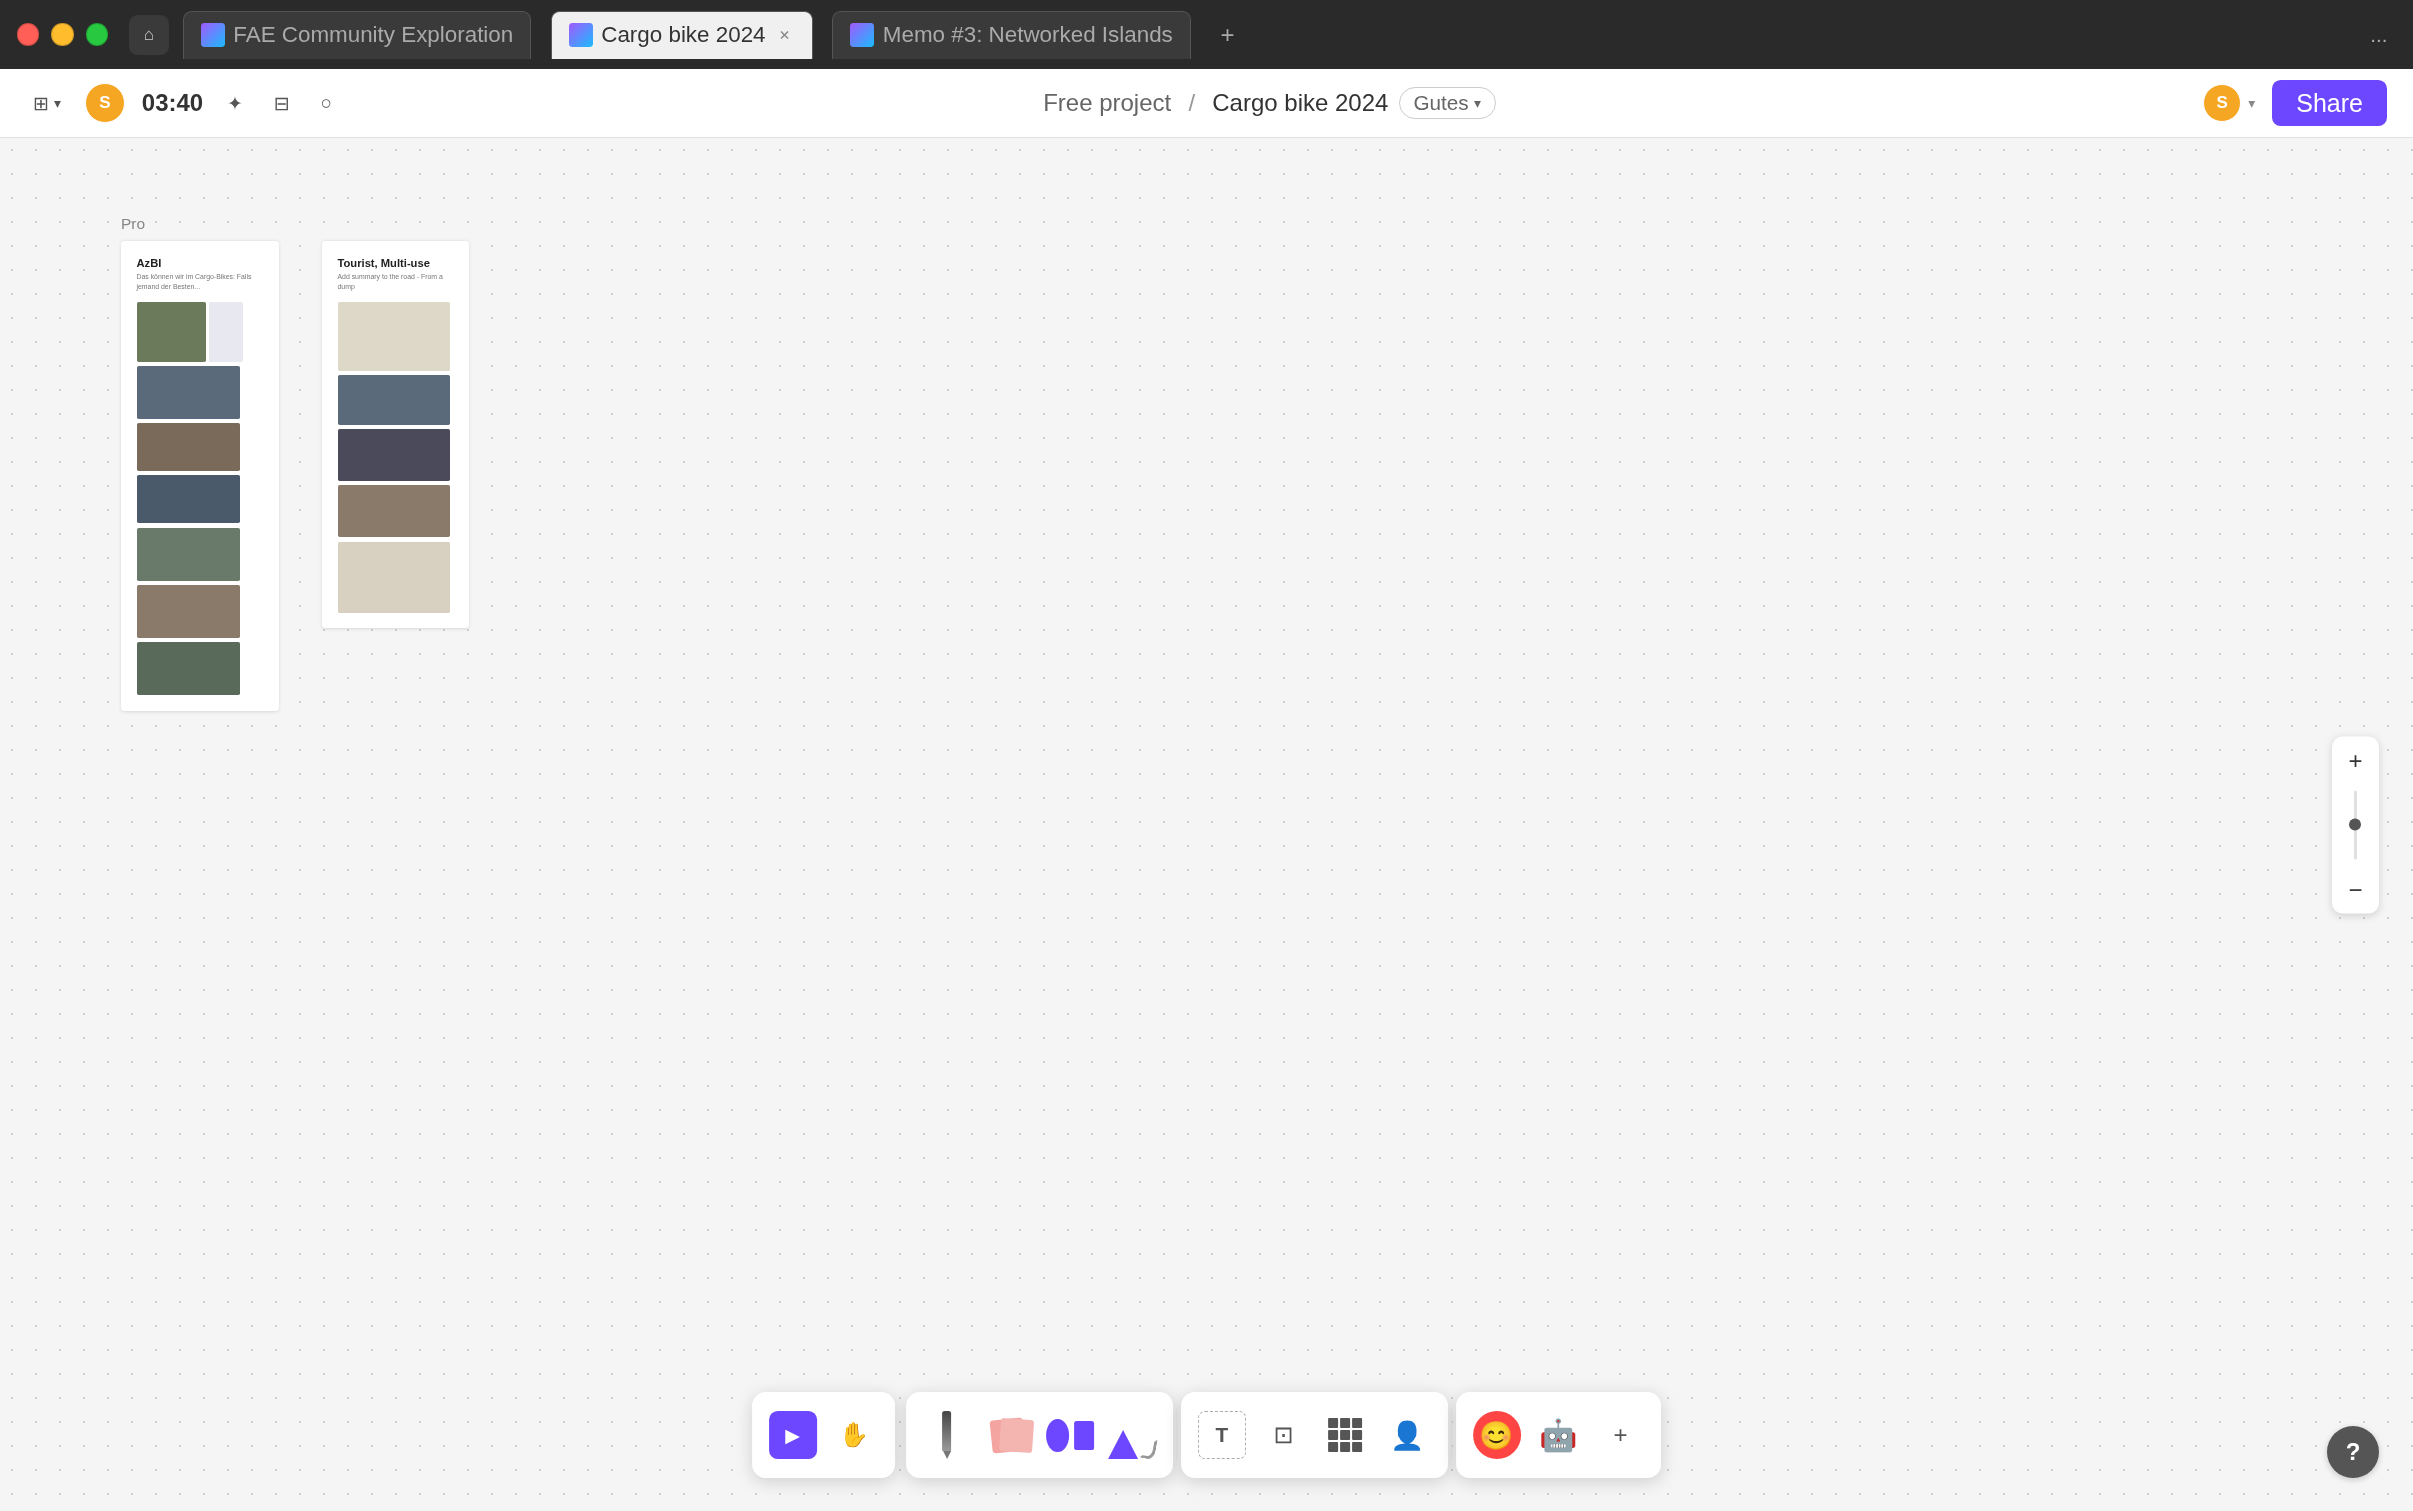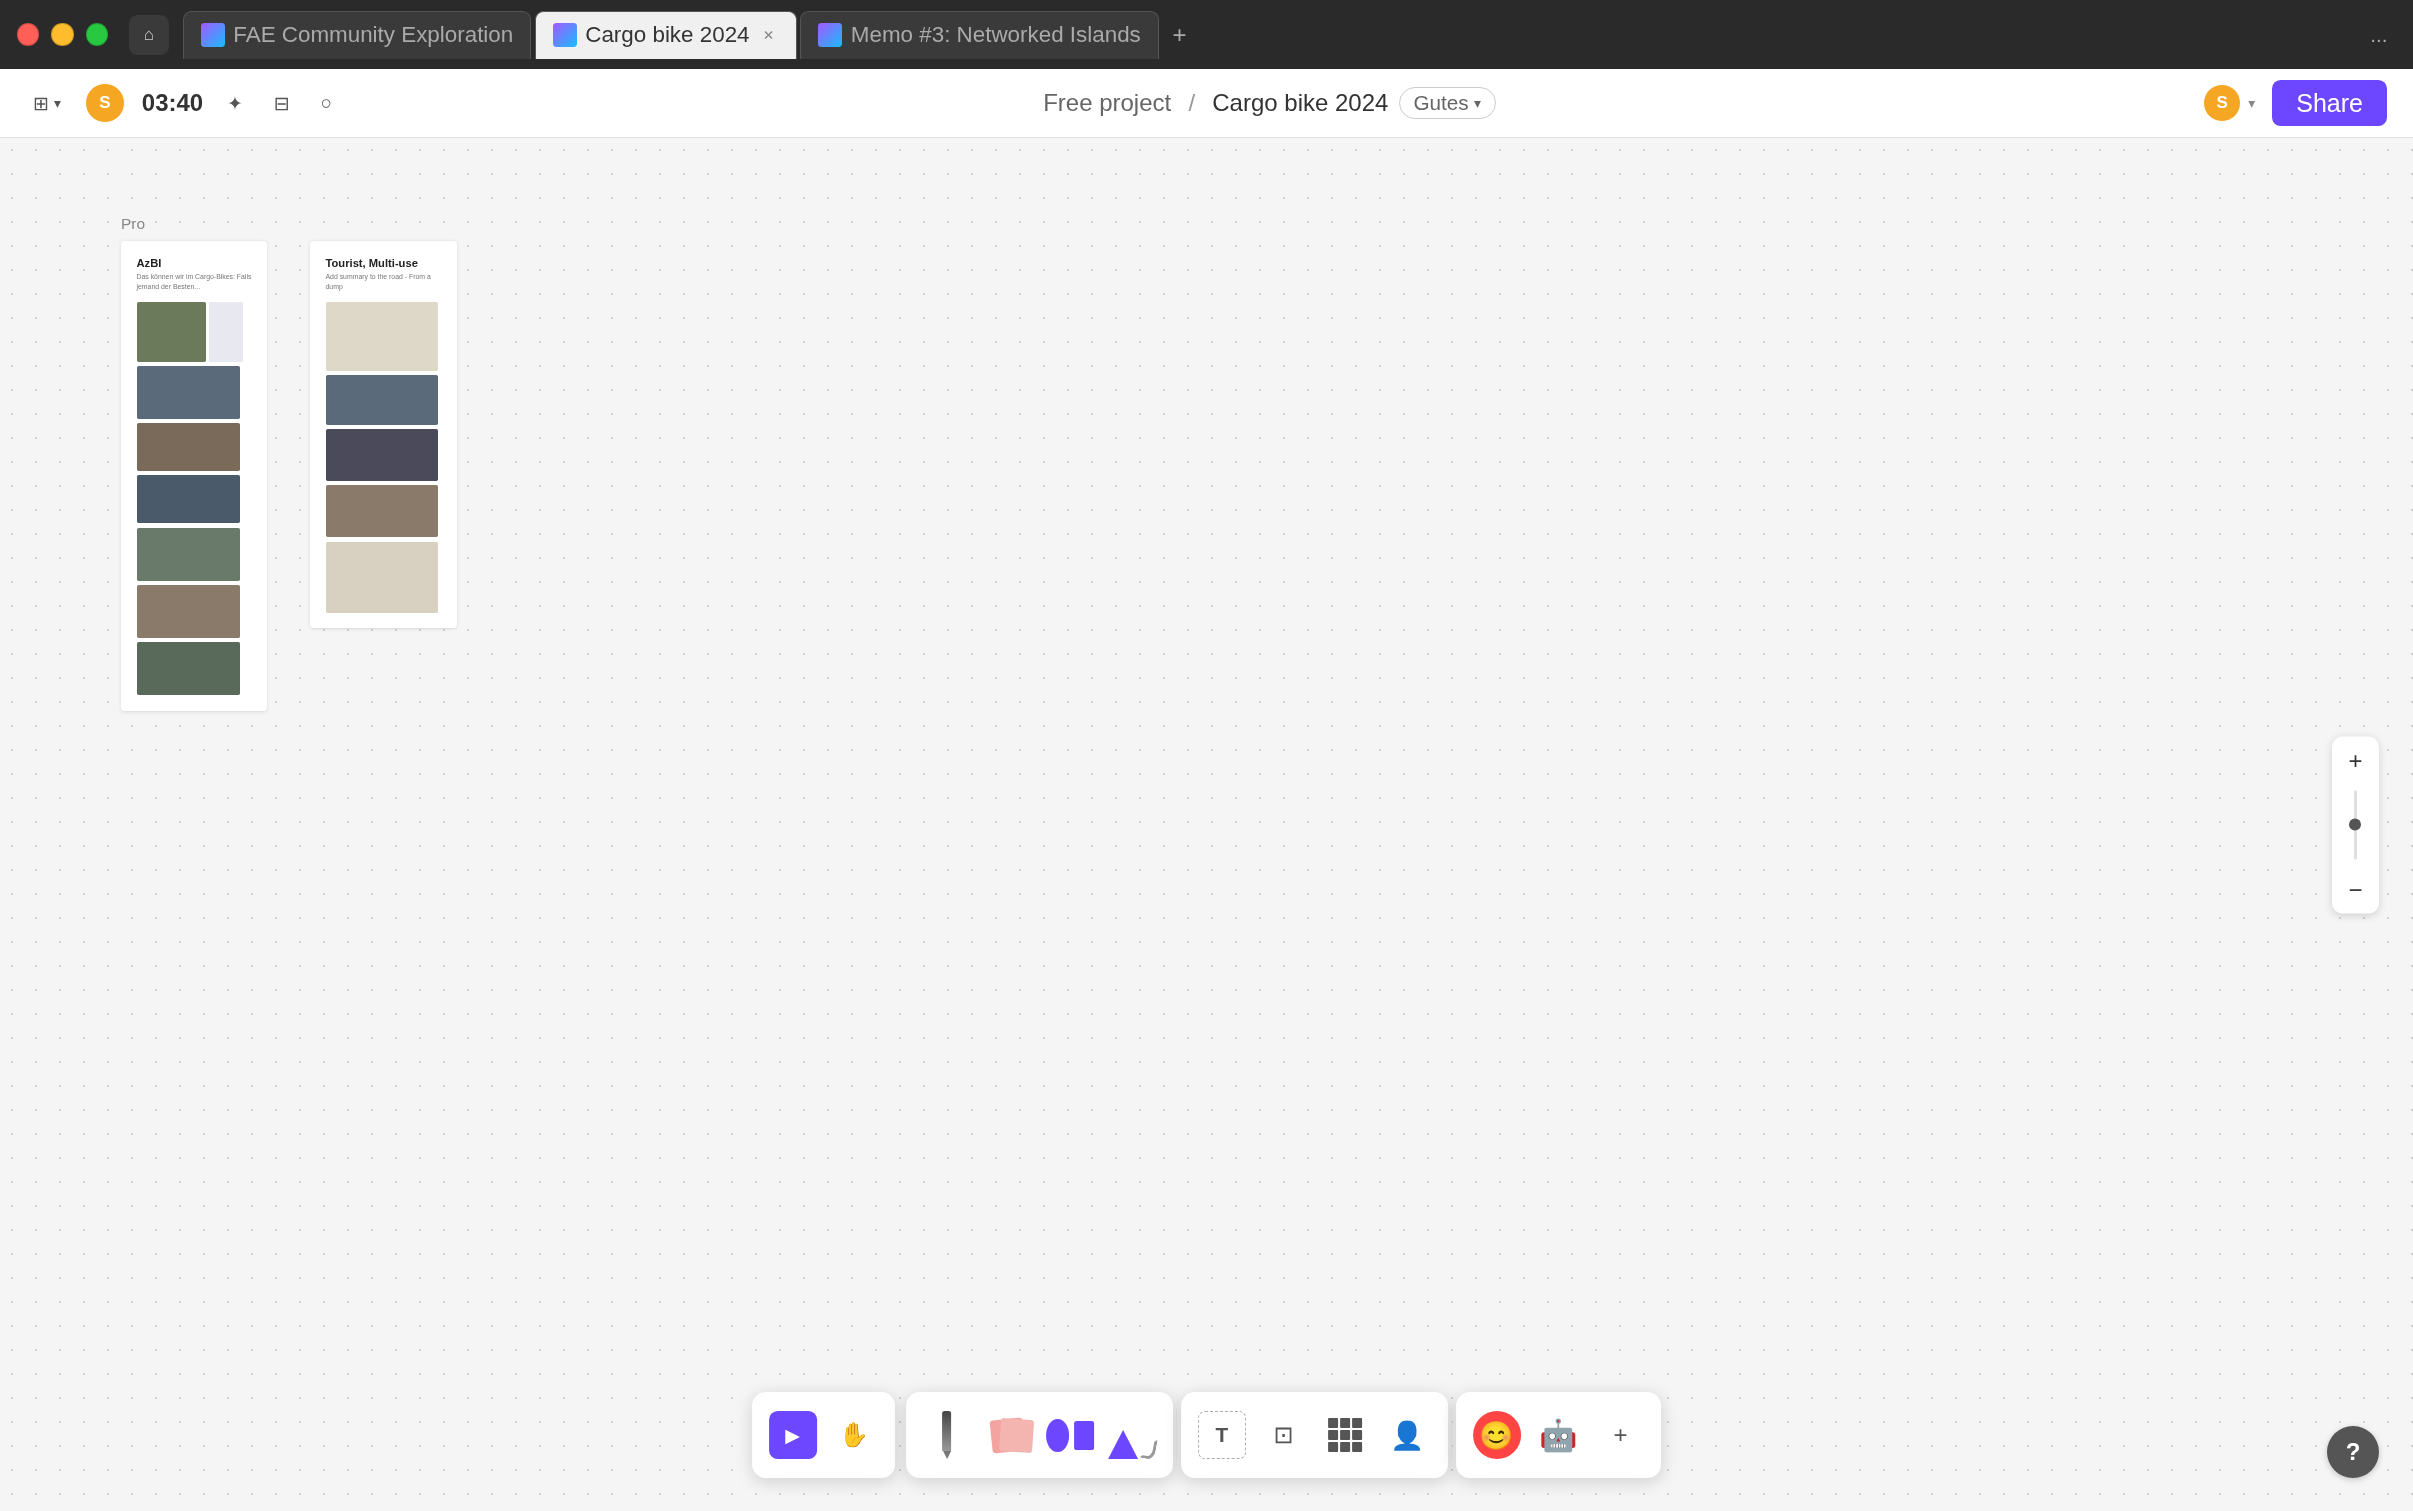--- a/index.html
+++ b/index.html
@@ -46,21 +46,21 @@
       display: flex;
       align-items: center;
       justify-content: center;
       cursor: pointer;
       color: #ccc;
       font-size: 17px;
     }
     .tabs {
       display: flex;
       align-items: center;
-      gap: 0;
+      gap: 16px;
       flex: 1;
     }
     .tab {
       display: flex;
       align-items: center;
       gap: 8.6px;
       padding: 0 17px;
       height: 48px;
       background: #3a3a3a;
       border-radius: 8.6px 8.6px 0 0;
@@ -495,21 +495,21 @@
   <div style="position:absolute; top:103px; left:121px; display:flex; gap:43px; align-items:flex-start;">
 
     <div style="position:absolute; top:-26px; left:0; display:flex; gap:43px;align-items:flex-end;">
       <div style="width:138px; font-size:15.5px; color:#888;">Pro</div>
       <div style="width:138px;"></div>
       <div style="width:138px;"></div>
       <div style="width:138px;"></div>
     </div>
 
 
-    <div style="background:white; border-radius:3.4px; box-shadow:0 0.9px 3.4px rgba(0,0,0,0.12); padding:15.5px; width:146px;">
+    <div style="background:white; border-radius:3.4px; box-shadow:0 0.9px 3.4px rgba(0,0,0,0.12); padding:15.5px; width:158px;">
       <div style="font-size:11.2px; font-weight:700; color:#222; margin-bottom:3.4px;">AzBI</div>
       <div style="font-size:6.9px; color:#777; margin-bottom:10.3px; line-height:1.4;">Das können wir im Cargo-Bikes: Falls jemand der Besten...</div>
       <div style="display:flex;flex-direction:column;gap:4.3px;">
 
         <div style="display:flex;gap:3.4px;">
           <div class="img-block" style="width:69px;height:60px;background:#6a7a5a;border-radius:1.7px;"></div>
           <div style="width:34px;background:#e8e8f0;border-radius:1.7px;"></div>
         </div>
         <div class="img-block" style="width:103px;height:53px;background:#5a6a7a;border-radius:1.7px;"></div>
         <div class="img-block" style="width:103px;height:48px;background:#7a6a5a;border-radius:1.7px;"></div>

